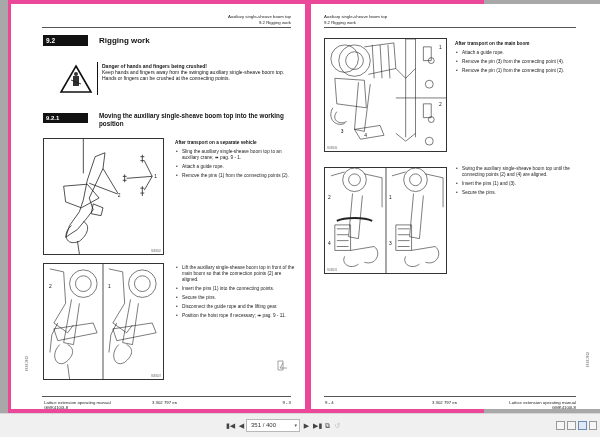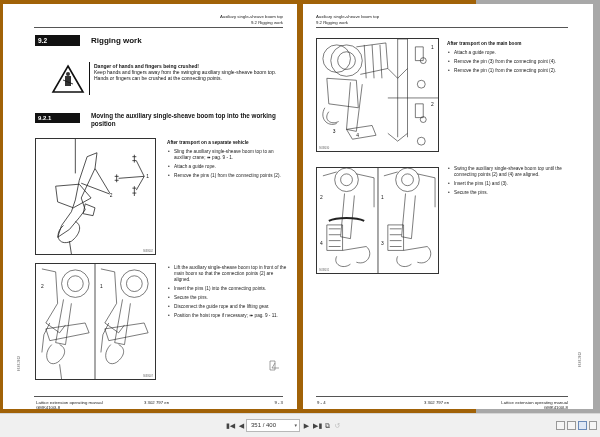--- a/index.html
+++ b/index.html
@@ -1,18 +1,18 @@
 <!DOCTYPE html>
 <html><head>
 <meta charset="utf-8">
 <style>
   * { box-sizing: border-box; margin: 0; padding: 0; }
   html, body { width: 600px; height: 437px; overflow: hidden; }
   body { background: #a8a8a8; font-family: "Liberation Sans", sans-serif; color: #111; position: relative; }
-  .viewer { position: absolute; left: 0; top: 0; width: 476px; height: 413px; background: #a16207; }
+  .viewer { position: absolute; left: 8px; top: 0; width: 476px; height: 413px; background: #ec4899; }
   .page { position: absolute; top: 4px; height: 405px; background: #fff; }
   .page.left { left: 3px; width: 294px; }
   .page.right { left: 303px; width: 290px; }
   .hdr { position: absolute; font-size: 4.3px; line-height: 5.6px; color: #222; }
   .hdr-line { position: absolute; height: 0.7px; background: #555; }
   .sec-box { position: absolute; background: #111; color: #fff; font-weight: bold; font-size: 6.5px; line-height: 11px; padding-left: 3px; }
   .sec-title { position: absolute; font-weight: bold; color: #111; }
   .warn-title { font-weight: bold; font-size: 5px; }
   .warn-text { font-size: 5px; line-height: 6.2px; }
   .text-col { position: absolute; font-size: 4.7px; line-height: 6px; color: #222; }

